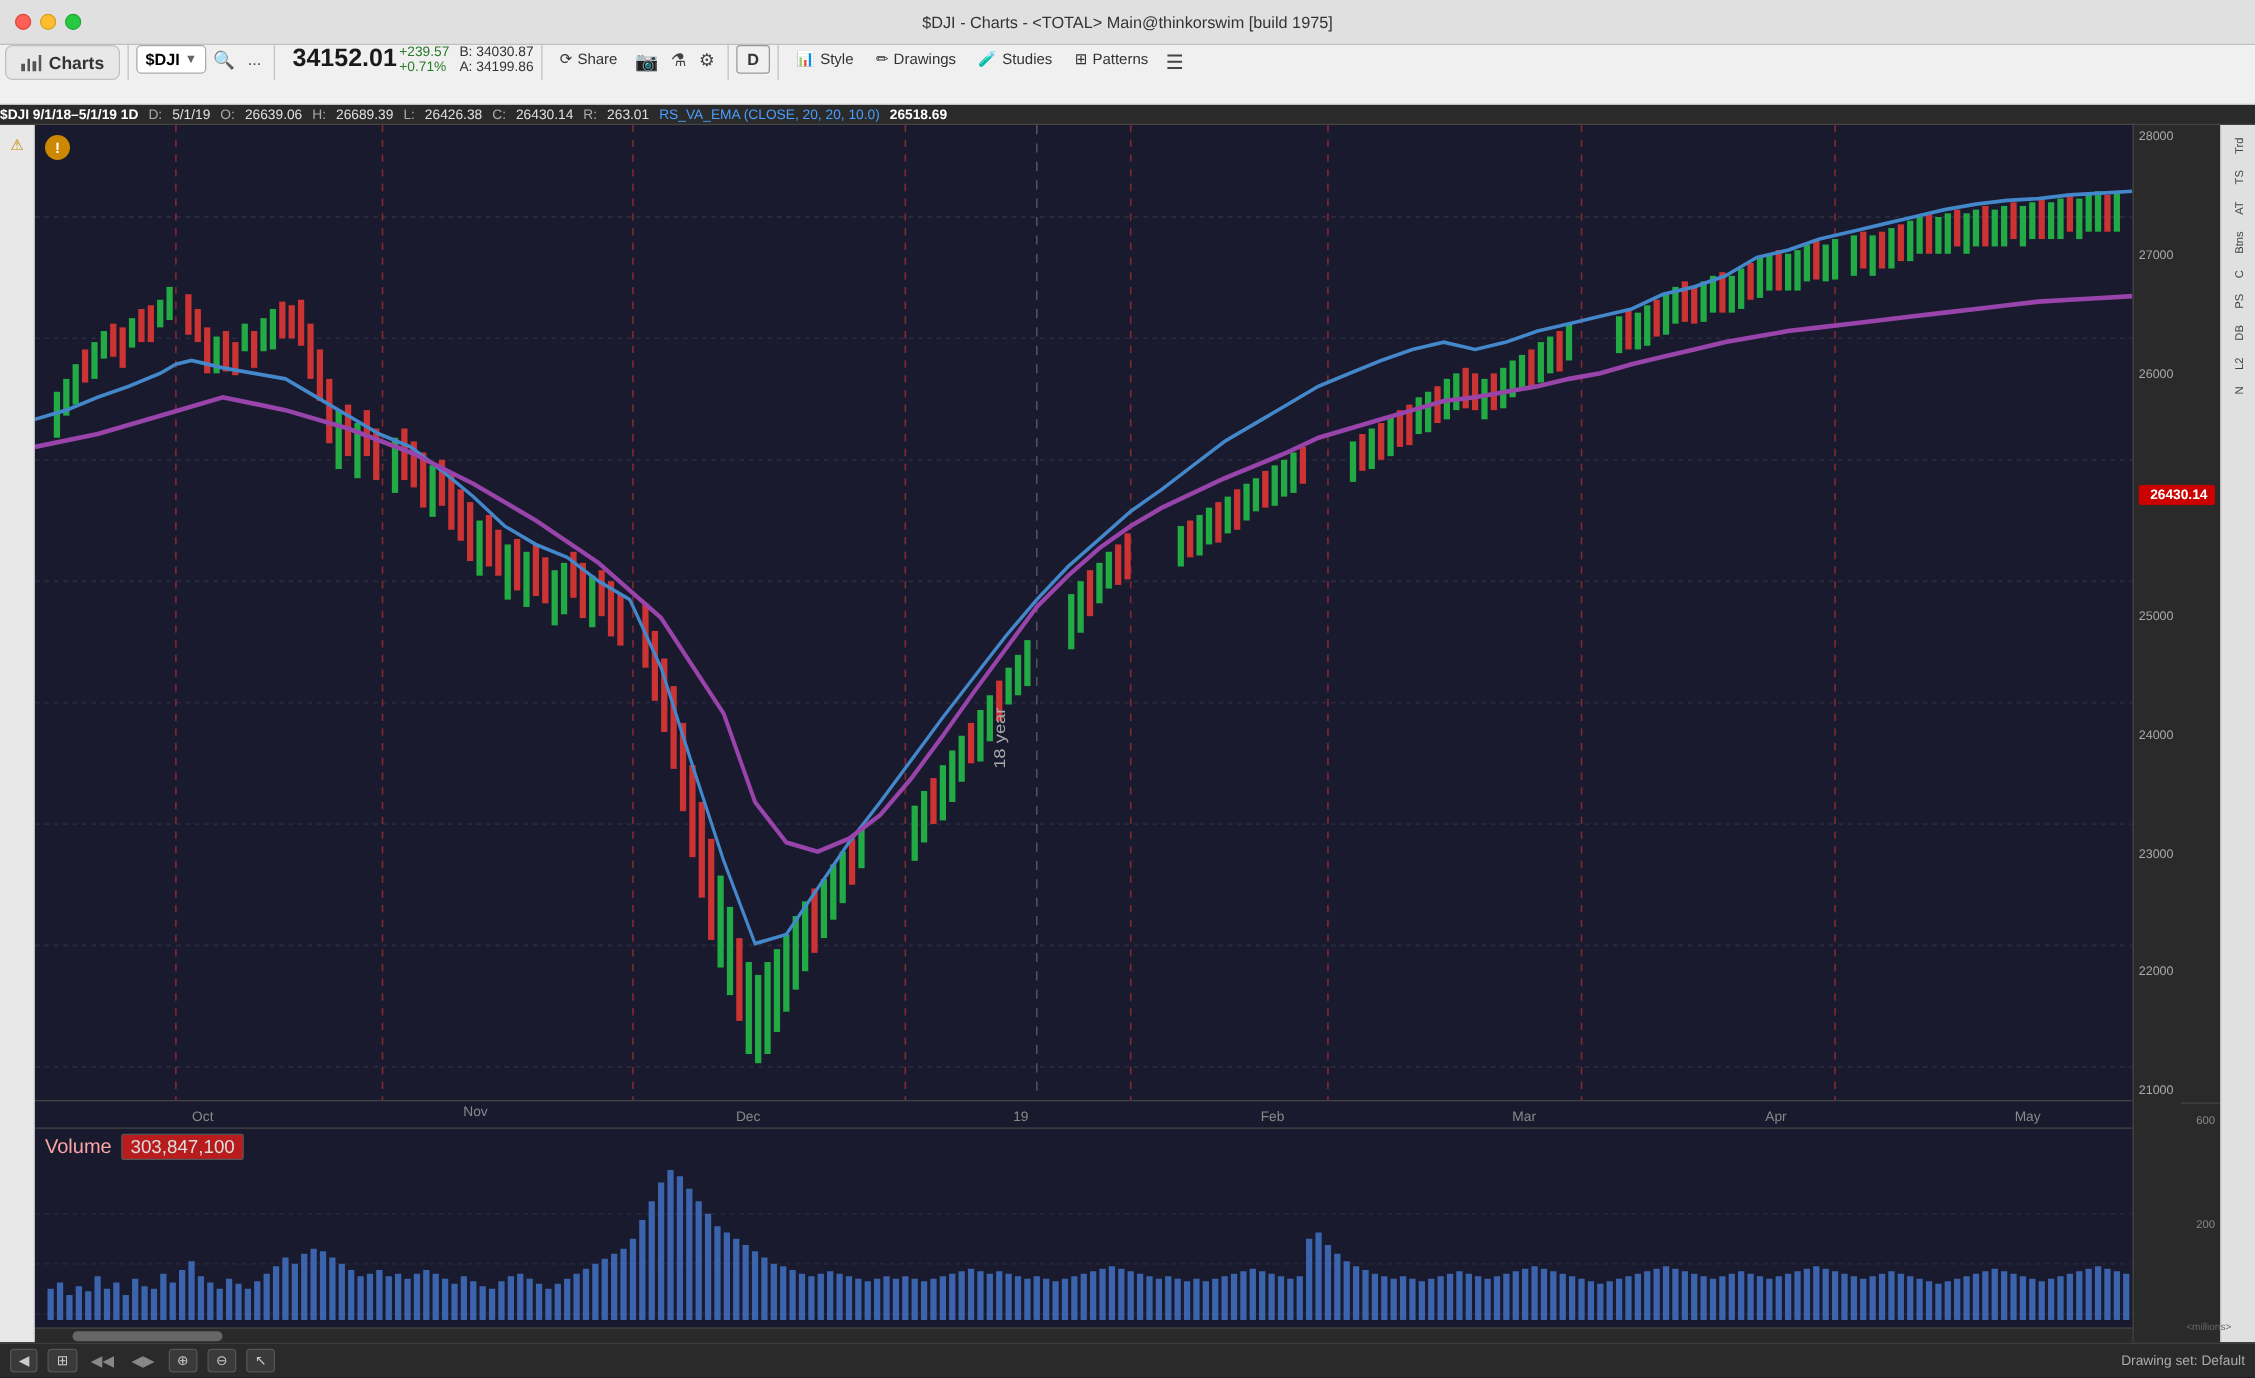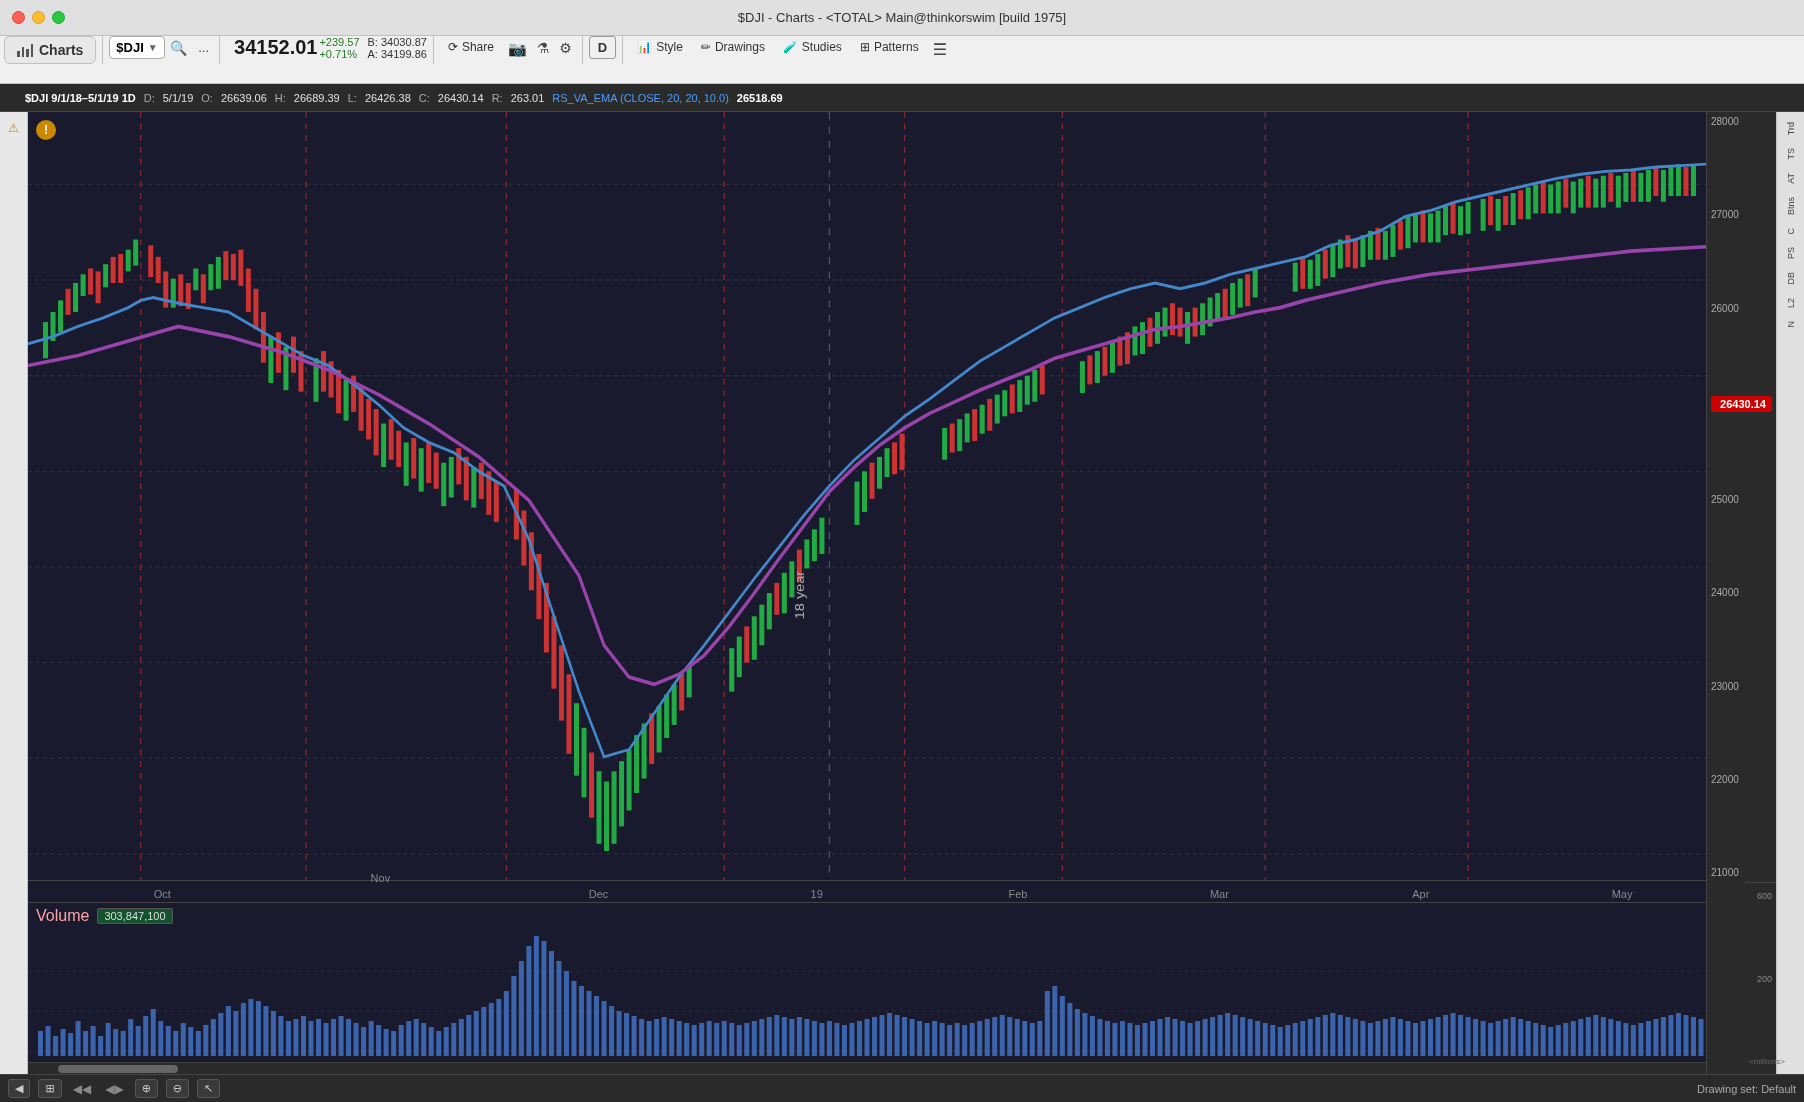--- a/index.html
+++ b/index.html
@@ -140,24 +140,24 @@
       border-radius: 3px;
       color: #444;
       font-size: 13px;
       display: flex;
       align-items: center;
     }
 
     
     #chart-info {
       background: #2a2a2a;
-      height: 28px;
-      display: flex;
-      align-items: center;
-      padding: 0 25px;
+      height: 16px;
+      display: flex;
+      align-items: center;
+      padding: 0 0;
       gap: 8px;
       font-size: 11px;
       color: #ccc;
       border-bottom: 1px solid #444;
     }
     #chart-info .symbol-period { color: #fff; font-weight: 600; }
     #chart-info .label { color: #aaa; }
     #chart-info .value { color: #e0e0e0; }
     #chart-info .study-name { color: #4a9eff; }
     #chart-info .study-value { color: #fff; font-weight: 600; }
@@ -302,26 +302,26 @@
       top: 4px;
       left: 8px;
       display: flex;
       gap: 8px;
       align-items: center;
       font-size: 11px;
       color: #aaa;
       z-index: 10;
     }
     .volume-value {
-      background: #14532d;
+      background: #b91c1c;
       border: 1px solid #555;
       border-radius: 2px;
       padding: 1px 6px;
       color: #ddd;
-      font-size: 11px;
+      font-size: 15px;
     }
 
     
     .hi-label, .lo-label {
       position: absolute;
       background: #555;
       color: white;
       font-size: 11px;
       padding: 3px 8px;
       border-radius: 3px;
@@ -809,21 +809,21 @@
         <text x="988" y="580" font-size="11" fill="#cc6666" transform="rotate(-90, 988, 570)" text-anchor="end">3/15/19</text>
         <text x="1150" y="580" font-size="11" fill="#cc6666" transform="rotate(-90, 1150, 570)" text-anchor="end">4/19/19</text>
 
         <text x="620" y="350" font-size="10" fill="#aaa" transform="rotate(-90, 620, 350)">18 year</text>
       </svg>
 
     </div>
 
     <div id="x-axis" style="height:22px; background:#1a1a2e; position:relative; border-top:1px solid #444;">
       <span class="time-label" style="left:8%; color:#888; font-size:11px; position:absolute; bottom:2px;">Oct</span>
-      <span class="time-label" style="left:21%; color:#888; font-size:11px; position:absolute; bottom:18px;text-align:right;">Nov</span>
+      <span class="time-label" style="left:21%; color:#888; font-size:11px; position:absolute; bottom:6px;text-align:right;">Nov</span>
       <span class="time-label" style="left:34%; color:#888; font-size:11px; position:absolute; bottom:2px;">Dec</span>
       <span class="time-label" style="left:47%; color:#888; font-size:11px; position:absolute; bottom:2px;">19</span>
       <span class="time-label" style="left:59%; color:#888; font-size:11px; position:absolute; bottom:2px;">Feb</span>
       <span class="time-label" style="left:71%; color:#888; font-size:11px; position:absolute; bottom:2px;">Mar</span>
       <span class="time-label" style="left:83%; color:#888; font-size:11px; position:absolute; bottom:2px;">Apr</span>
       <span class="time-label" style="left:95%; color:#888; font-size:11px; position:absolute; bottom:2px;">May</span>
     </div>
 
     <div id="volume-chart" style="height:160px;position:relative;background:#1a1a2e;border-top:1px solid #444;">
       <div class="volume-header">

